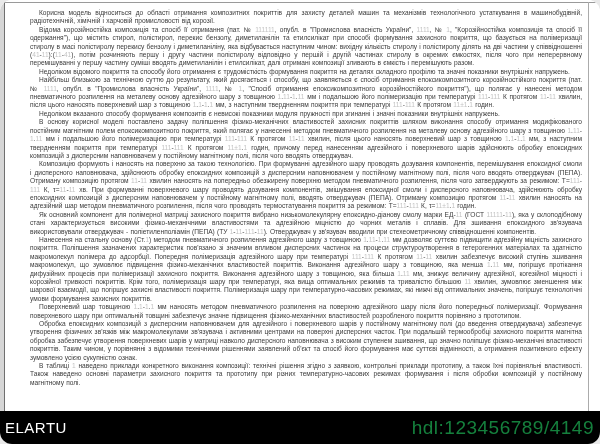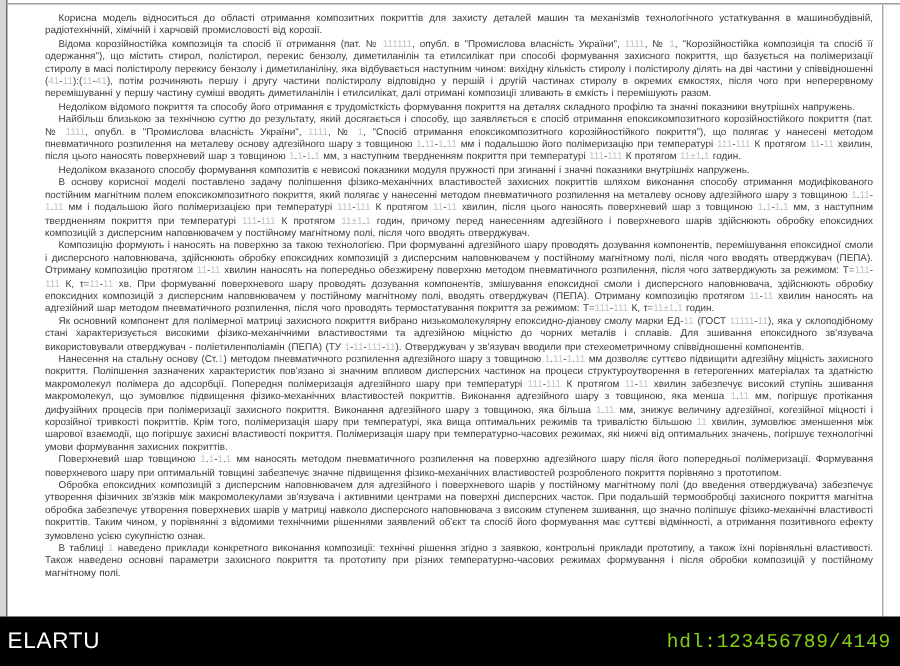--- a/index.html
+++ b/index.html
@@ -1,18 +1,18 @@
 <!DOCTYPE html>
 <html><head>
 <meta charset="utf-8">
 <style>
   html,body{margin:0;padding:0;background:#e9e9e9;}
   .screen{
     position:relative;width:600px;height:444px;overflow:hidden;
-    background:#ffffff;font-family:"Liberation Sans",sans-serif;
+    background:#ffffff;font-family:"Liberation Sans",sans-serif;border-radius:12px;
   }
   
   .scan-strip-left{position:absolute;left:0;top:0;width:4px;height:411px;background:#d6d6d6;}
   .scan-line-left{position:absolute;left:4px;top:0;width:1px;height:411px;background:#6f6f6f;}
   .scan-line-top{position:absolute;left:4px;top:2px;width:596px;height:1px;background:#9a9a9a;}
   .scan-line-right{position:absolute;left:588px;top:2px;width:1px;height:409px;background:#ababab;}
   .page{position:absolute;left:0;top:0;width:600px;height:411px;background:#ffffff;}
   .textblock{
     position:absolute;left:30px;top:9px;width:552px;
     font-size:6.6px;line-height:8.4px;color:#3b3b3b;
@@ -21,21 +21,21 @@
   }
   .para{margin:0;text-indent:9px;word-spacing:0.4px;}
   
   .para .n{color:#c3c3c3;}
   .footer{
     position:absolute;left:0;top:411px;width:600px;height:33px;background:#000000;
     display:flex;align-items:center;justify-content:space-between;box-sizing:border-box;
     padding:0 6px 0 5px;
   }
   .brand{color:#ffffff;font-size:15px;letter-spacing:0.5px;font-family:"Liberation Sans",sans-serif;}
-  .handle{color:#84cc16;font-size:13px;font-family:Liberation Mono, monospace;letter-spacing:0.5px;}
+  .handle{color:#15803d;font-size:19px;font-family:Liberation Sans, sans-serif;letter-spacing:0.5px;}
 </style>
 </head>
 <body>
 
 <div class="screen">
   <div class="page">
     <div class="scan-strip-left"></div>
     <div class="scan-line-left"></div>
     <div class="scan-line-top"></div>
     <div class="scan-line-right"></div>

